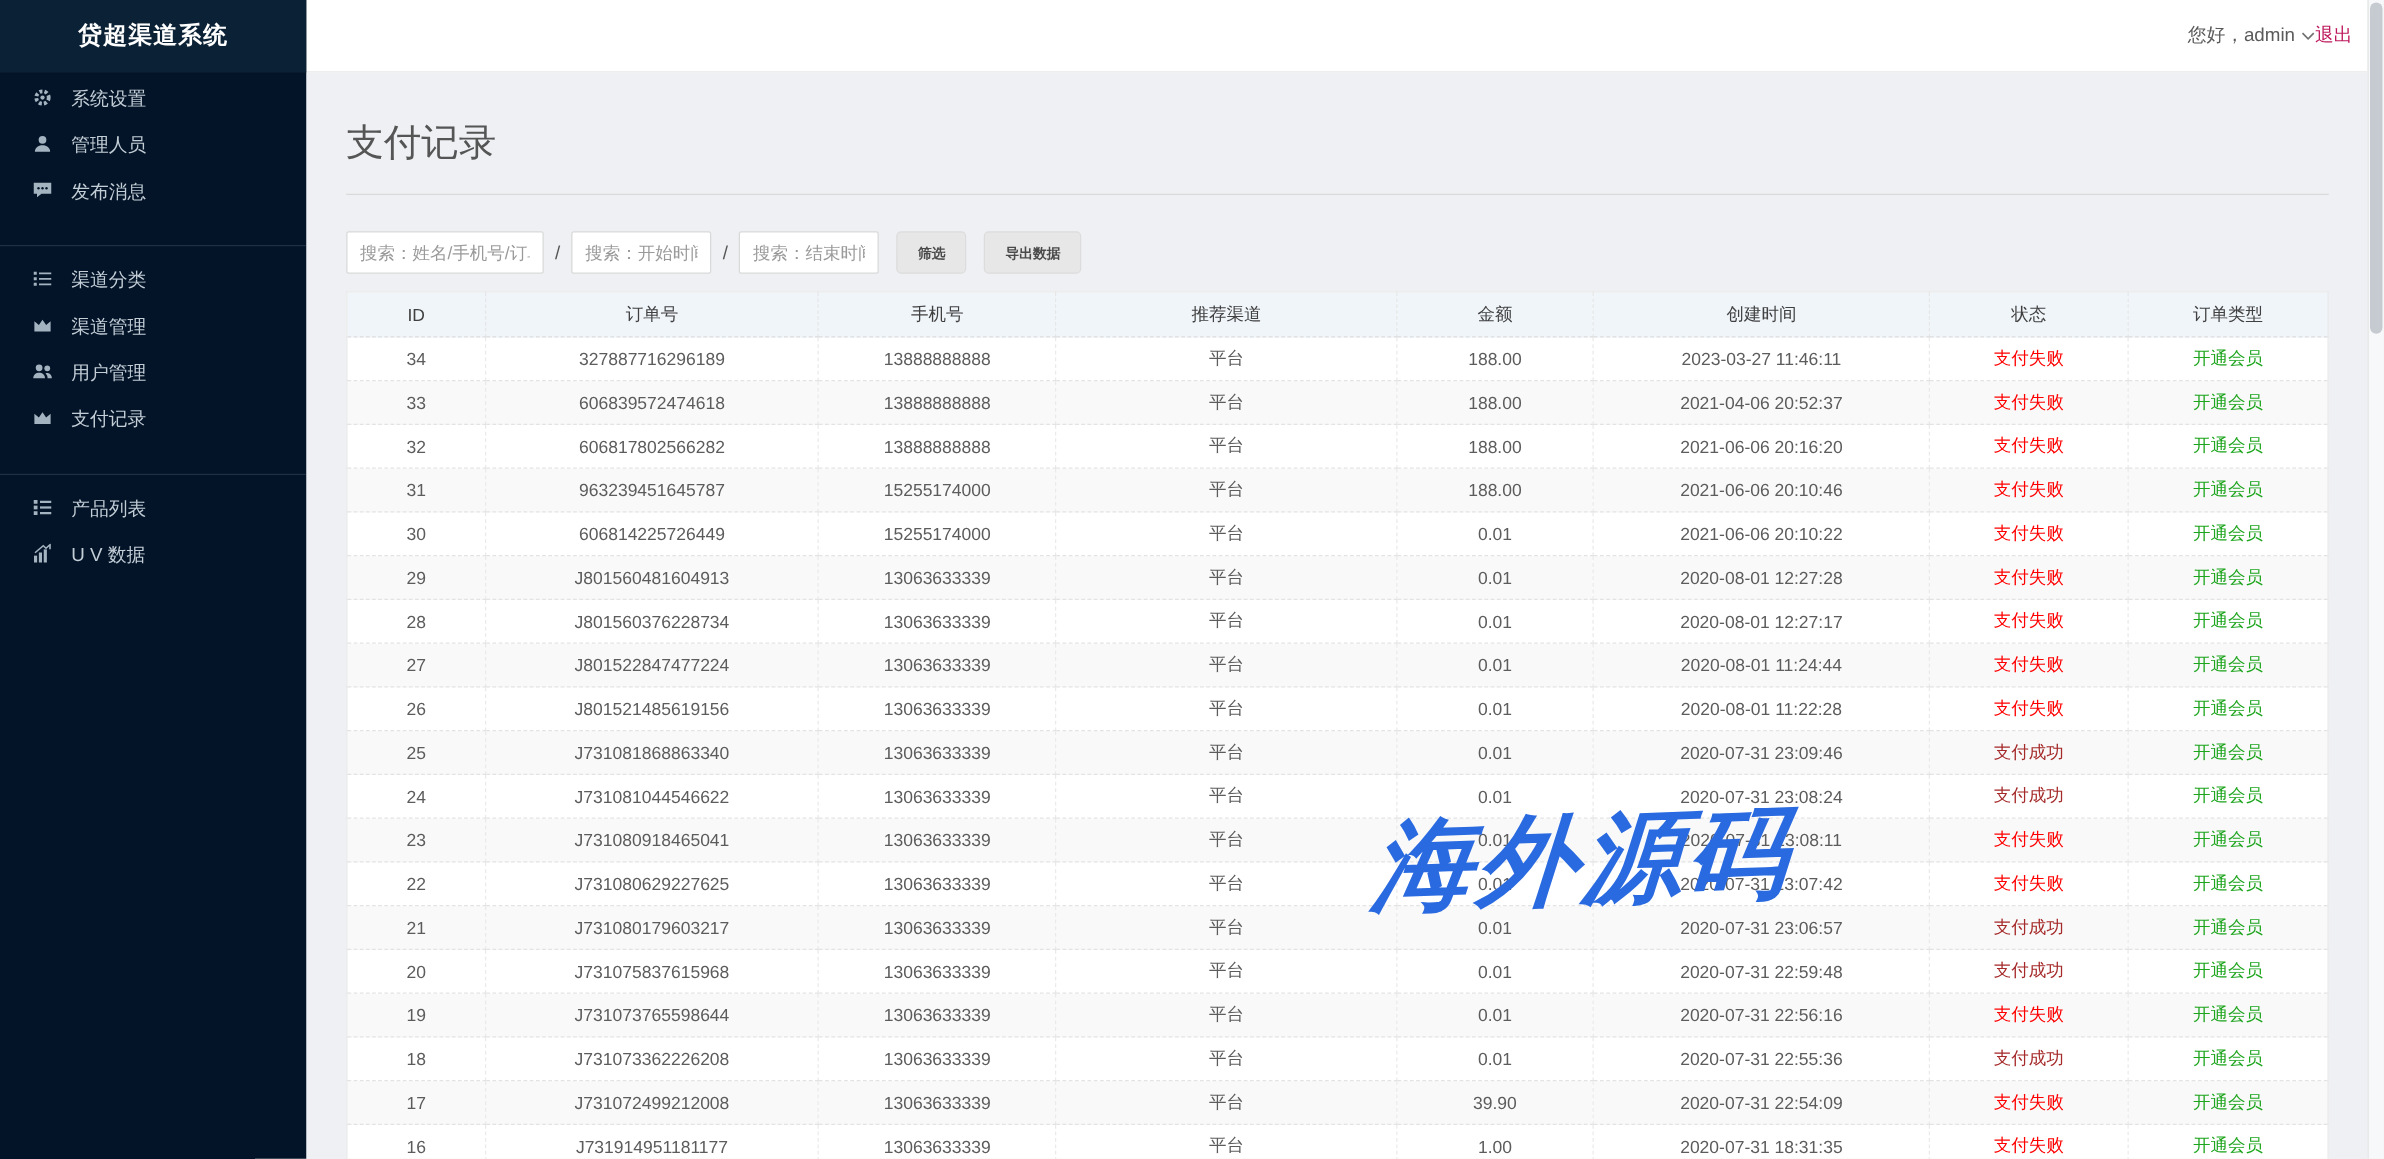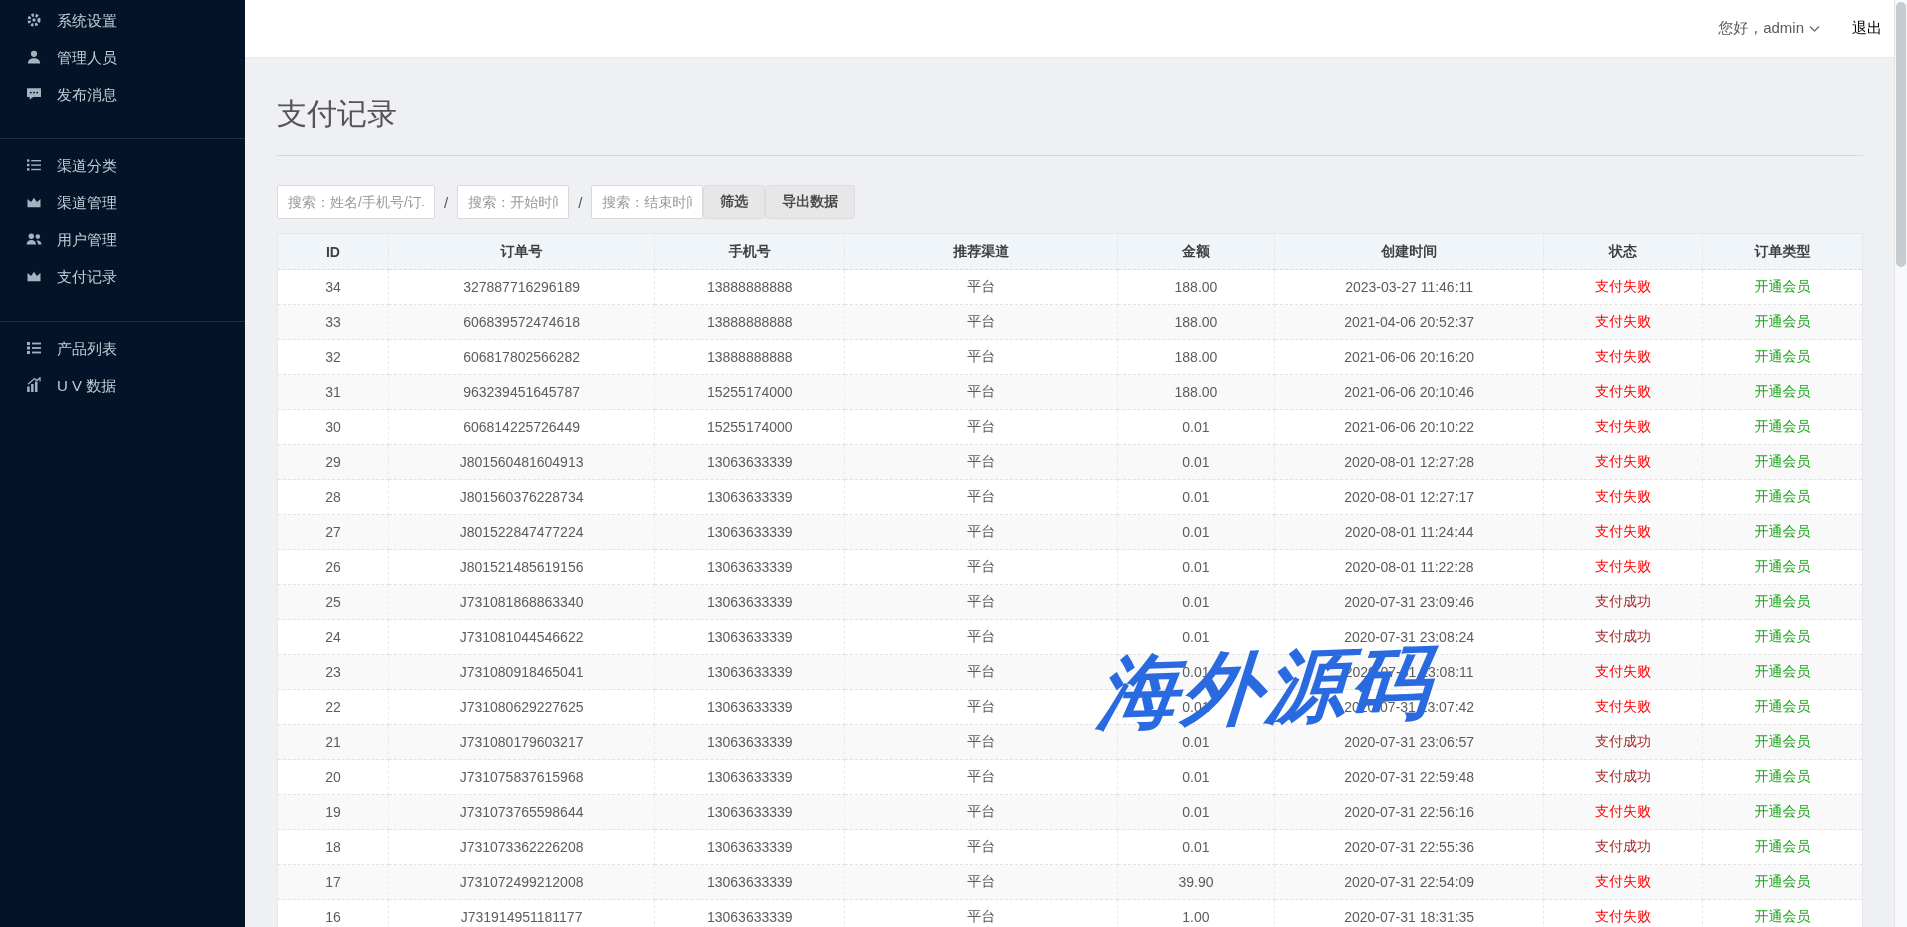--- a/index.html
+++ b/index.html
@@ -17,44 +17,44 @@
     color:#c2cdd6; font-size:15px; cursor:pointer; }
   .menu-item .icon { width:17px; height:16px; margin-right:14px; color:#a3b3c0; display:inline-flex; }
   .menu-item .icon svg { width:16px; height:16px; }
 
   
   .topbar { position:absolute; left:245px; top:0; width:1649px; height:58px;
     background:#ffffff; border-bottom:1px solid #e9e9e9; display:flex;
     align-items:center; justify-content:flex-end; padding-right:12px; z-index:4; }
   .user-menu { display:flex; align-items:center; color:#5a5a5a; font-size:15px; cursor:pointer; }
   .user-menu .caret { margin-left:5px; display:inline-flex; }
-  .logout { margin-left:32px; color:#000000; font-size:15px; cursor:pointer; text-decoration:none; }
+  .logout { color:#be185d; font-size:15px; cursor:pointer; text-decoration:none; }
 
   
   .content { position:absolute; left:245px; top:58px; width:1649px; height:869px;
     background:#eef0f3; padding:0 31px 0 32px; overflow:hidden; }
   .page-title { margin-top:36px; font-size:30px; font-weight:normal; color:#555; }
   .title-divider { margin-top:20px; border-top:1px solid #d9d9d9; height:0; }
 
   .filter-row { margin-top:29px; display:flex; align-items:center; }
   .inp { height:34px; border:1px solid #d9d9d9; border-radius:2px; background:#fff;
     padding:0 10px; font-size:14px; color:#333; outline:none;
     font-family:"Liberation Sans","DejaVu Sans",sans-serif; }
   .inp::placeholder { color:#9a9a9a; }
   .inp.w-name { width:158px; }
   .inp.w-time { width:112px; }
   .sep { margin:0 9px; color:#555; font-size:15px; }
-  .btn { height:34px; padding:0 16px; background:#e7e7e7;
-    border:1px solid #dcdcdc; border-radius:4px; font-size:14px; font-weight:bold;
+  .btn { height:34px; padding:0 16px; margin-left:14px; background:#e7e7e7;
+    border:1px solid #dcdcdc; border-radius:4px; font-size:11px; font-weight:bold;
     color:#4a4a4a; cursor:pointer; font-family:"Liberation Sans","DejaVu Sans",sans-serif; }
 
   
   table { margin-top:14px; width:1586px; border-collapse:collapse; table-layout:fixed;
     background:#ffffff; border:1px solid #e7e7e7; }
-  th { height:36px; background:#f0f5fa; color:#404040; font-size:14px; font-weight:bold;
+  th { height:36px; background:#f0f5fa; color:#404040; font-size:14px; font-weight:normal;
     text-align:center; border-bottom:1px dashed #dcdcdc; border-right:1px dashed #e6e6e6; }
   td { height:35px; color:#5c5c5c; font-size:14px; text-align:center;
     border-bottom:1px dashed #e3e3e3; border-right:1px dashed #eaeaea; background:transparent; }
   th:last-child, td:last-child { border-right:none; }
   tbody tr:nth-child(even) td { background:#f9f9f9; }
   col.c1{width:7%} col.c2{width:16.8%} col.c3{width:12%} col.c4{width:17.2%}
   col.c5{width:9.9%} col.c6{width:17%} col.c7{width:10%} col.c8{width:10.1%}
 
   
   .watermark { position:absolute; left:1098px; top:635px; font-size:80px; font-weight:bold;
@@ -65,20 +65,21 @@
   
   .scrollbar { position:absolute; right:0; top:0; width:13px; height:927px;
     background:#f7f8f9; border-left:1px solid #e4e4e4; z-index:10; }
   .scroll-thumb { position:absolute; left:1px; top:2px; width:10px; height:265px;
     background:#c6cbd1; border-radius:6px; }
 </style>
 </head>
 <body>
 
 <aside class="sidebar">
+  <div class="logo">贷超渠道系统</div>
   <nav>
     <ul class="menu-group">
       <li class="menu-item">
         <span class="icon">
           <svg viewBox="0 0 16 16">
               <circle cx="8" cy="8" r="5" fill="none" stroke="currentColor" stroke-width="3" stroke-dasharray="2.4 1.7"></circle>
               <circle cx="8" cy="8" r="1.7" fill="currentColor"></circle>
             </svg>
         </span>
         <span>系统设置</span>

